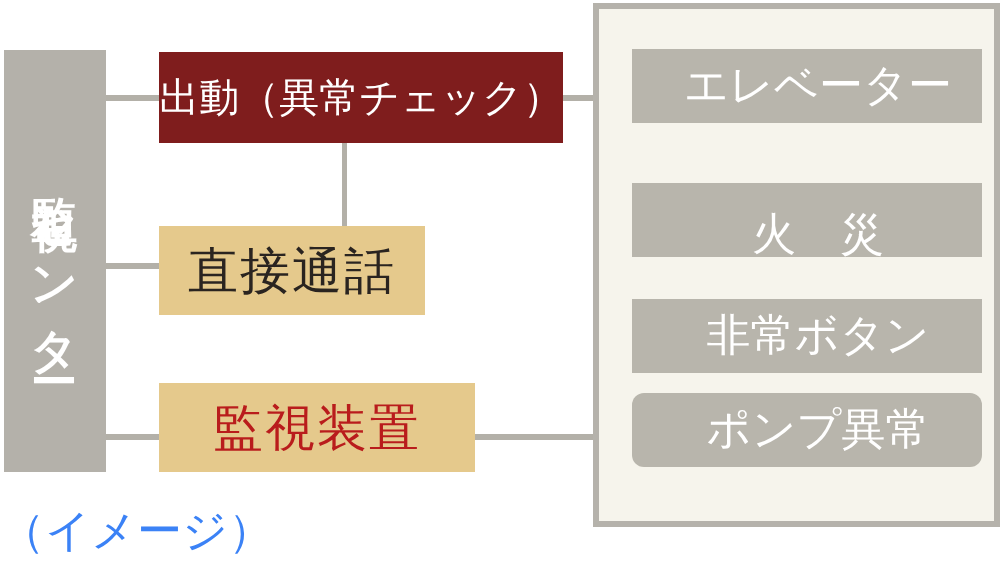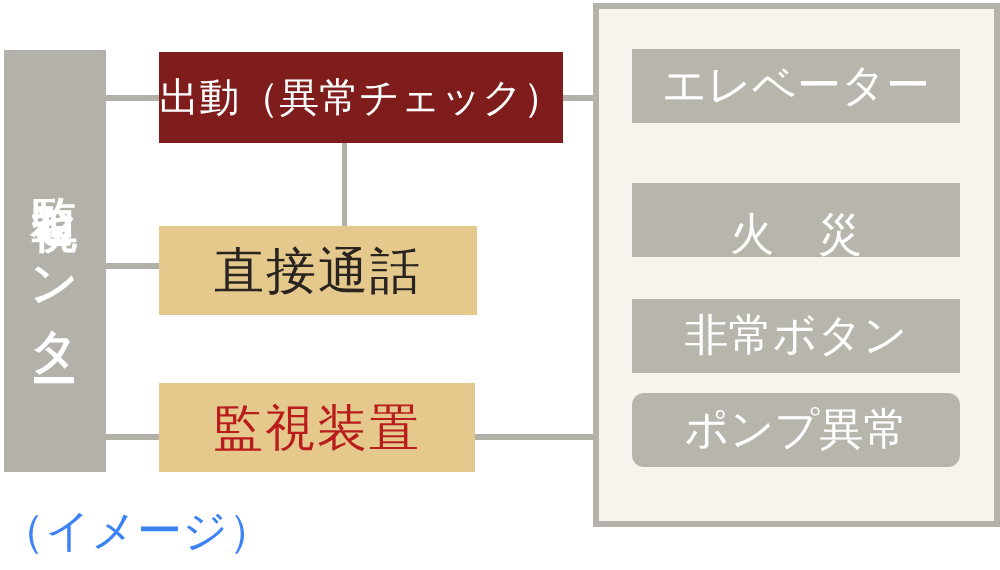--- a/index.html
+++ b/index.html
@@ -51,21 +51,21 @@
     top: 52px;
     width: 404px;
     height: 91px;
     background: #7f1d1d;
     color: #ffffff;
     font-size: 40px;
   }
   .direct-call {
     left: 159px;
     top: 226px;
-    width: 318px;
+    width: 266px;
     height: 89px;
     background: #e5c98c;
     color: #2a2420;
     font-size: 50px;
     letter-spacing: 2px;
   }
   .monitoring-device {
     left: 159px;
     top: 383px;
     width: 316px;
@@ -91,20 +91,21 @@
     left: 33px;
     width: 328px;
     height: 74px;
     background: #b8b5ac;
     color: #ffffff;
     font-size: 44px;
     display: flex;
     align-items: center;
     justify-content: center;
     line-height: 1;
+    padding-left: 22px;
   }
   .alarm-1 { top: 40px; }
   .alarm-2 { top: 174px; align-items: flex-end; }
   .alarm-3 { top: 290px; }
   .alarm-4 { top: 384px; border-radius: 12px; }
   
   .line {
     position: absolute;
     background: #b3b0a8;
   }

